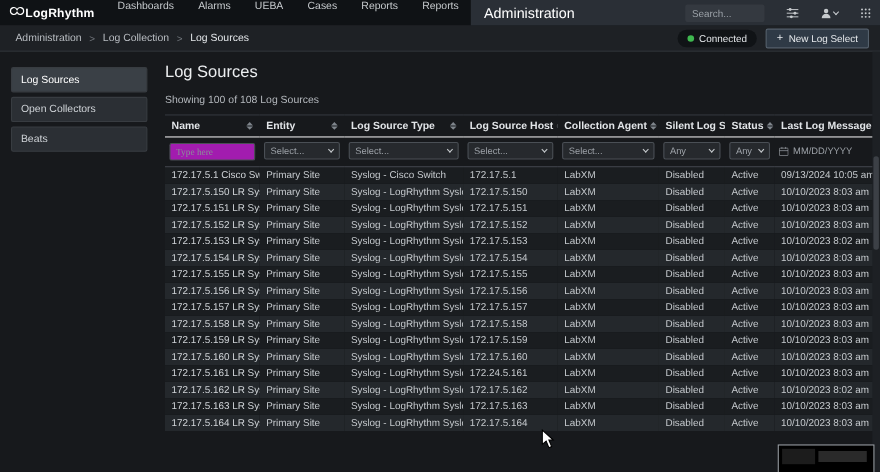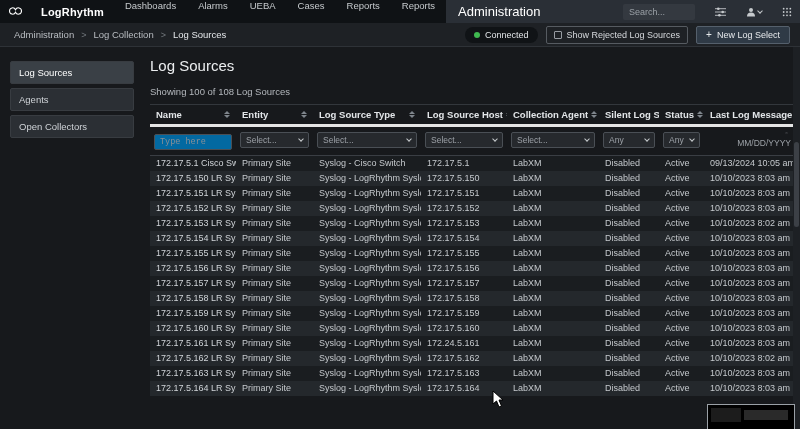--- a/index.html
+++ b/index.html
@@ -2,21 +2,21 @@
 <html><head>
 <meta charset="utf-8">
 <style>
   * { margin:0; padding:0; box-sizing:border-box; }
   html,body { width:800px; height:429px; overflow:hidden; background:#17191c;
     font-family:"Liberation Sans", sans-serif; }
   .app { position:relative; width:800px; height:429px; overflow:hidden; background:#17191c; }
 
   
   .navbar { height:23px; background:#0f1215; display:flex; align-items:stretch; }
-  .brand { display:flex; align-items:center; padding:0 10px 0 8px; gap:18px; }
+  .brand { display:flex; align-items:center; padding:0 10px 0 8px; gap:0; }
   .brand-text { color:#ffffff; font-size:11px; font-weight:bold; letter-spacing:.2px; }
   .nav-items { display:flex; align-items:flex-start; }
   .nav-item { color:#c6cacd; font-size:9.5px; padding:0 11px; display:flex; align-items:center; cursor:pointer; }
   .admin-zone { flex:1; background:#2a2f36; display:flex; align-items:center; justify-content:space-between; padding:0 8px 0 12px; }
   .admin-title { color:#ffffff; font-size:13px; }
   .nav-right { display:flex; align-items:center; gap:20px; }
   .search { width:72px; background:rgba(255,255,255,0.05); border:none; border-radius:2px;
     color:#d0d4d8; font-size:9px; padding:3px 6px; font-family:"Liberation Sans",sans-serif; }
   .search::placeholder { color:#9aa0a6; }
   .nav-icon { display:flex; align-items:center; gap:2px; cursor:pointer; }
@@ -54,35 +54,35 @@
   .pending-label { font-size:10.5px; color:#dfe2e5; }
   .show-pending { display:flex; align-items:center; gap:7px; background:none; border:none;
     color:#dfe2e5; font-size:10px; cursor:pointer; font-family:"Liberation Sans",sans-serif; }
   .chev { width:5px; height:5px; border-right:1.4px solid #cfd3d7; border-bottom:1.4px solid #cfd3d7;
     transform:rotate(45deg); display:inline-block; margin-top:-3px; }
   .showing { font-size:9.5px; color:#b4b8bd; margin:10px 0 7px; }
 
   
   table { width:100%; border-collapse:collapse; table-layout:fixed; border-top:1px solid #33373c; }
   th { text-align:left; font-size:9.5px; color:#e2e5e8; font-weight:bold; padding:4px 6px;
-    border-bottom:3px solid #e5e5e5; white-space:nowrap; overflow:hidden; }
+    border-bottom:1px solid #e5e5e5; white-space:nowrap; overflow:hidden; }
   .th-inner { display:flex; align-items:center; justify-content:space-between; }
   .sort { display:inline-flex; flex-direction:column; gap:1px; margin-left:3px; }
   .sort-up { width:0; height:0; border-left:3px solid transparent; border-right:3px solid transparent;
     border-bottom:3.5px solid #7f858c; }
   .sort-down { width:0; height:0; border-left:3px solid transparent; border-right:3px solid transparent;
     border-top:3.5px solid #7f858c; }
   .filter-row td { padding:3px 4px 5px 4px; border-bottom:1px solid #3a3e44; }
-  .finput { width:100%; background:#0369a1; border:1px solid #4a4f55; border-radius:2px;
-    color:#c9cdd1; font-size:8.5px; padding:2px 5px; height:16px; font-family:Liberation Mono, monospace; }
+  .finput { width:100%; background:#a21caf; border:1px solid #4a4f55; border-radius:2px;
+    color:#c9cdd1; font-size:8.5px; padding:2px 5px; height:16px; font-family:Liberation Serif, serif; }
   .finput::placeholder { color:#8a9097; }
   .fselect { display:flex; align-items:center; justify-content:space-between; background:#26292d;
     border:1px solid #4a4f55; border-radius:2px; padding:2px 5px; color:#9da2a8; font-size:8.5px;
     height:16px; cursor:pointer; }
-  .fdate { display:flex; align-items:flex-end; gap:4px; color:#9da2a8; font-size:8.5px; height:16px; cursor:pointer;flex-direction:column; }
+  .fdate { display:flex; align-items:center; gap:4px; color:#9da2a8; font-size:8.5px; height:16px; cursor:pointer; }
   tbody td { font-size:9px; color:#c5c9cd; padding:0 6px; height:15px; white-space:nowrap;
     overflow:hidden; text-overflow:clip; }
   tbody td:first-child { color:#d0d4d8; }
   tbody tr:nth-child(odd)  { background:#1a1d20; }
   tbody tr:nth-child(even) { background:#24282c; }
 
   
   .v-scrollbar { position:absolute; right:0; top:47px; width:7px; height:382px; background:#1d2024; }
   .v-thumb { position:absolute; right:1px; top:95px; width:5px; height:85px; background:#3c4046; border-radius:3px; }
   .cursor { position:absolute; left:492px; top:390px; pointer-events:none; }
@@ -160,35 +160,31 @@
         <span class="crumb">Administration</span>
         <span class="crumb-sep">&gt;</span>
         <span class="crumb">Log Collection</span>
         <span class="crumb-sep">&gt;</span>
         <span class="crumb last">Log Sources</span>
       </div>
     <span class="connected">
       <span class="dot"></span>
       <span>Connected</span>
     </span>
-    <span class="chk-btn">
-      <span class="chk-box"></span>
-      <span>Show Rejected Log Sources</span>
-    </span>
     <button class="new-btn">
       <span class="plus">+</span>
       <span>New Log Select</span>
     </button>
   </div>
 
   <div class="content">
     <aside class="sidebar" id="sidebar">
         <div class="side-item active">Log Sources</div>
-        <div class="side-item">Agents</div>
         <div class="side-item">Open Collectors</div>
+        <div class="side-item">Beats</div>
       </aside>
 
     <main class="main">
       <h1 class="page-title">Log Sources</h1>
 
 
       <div class="showing">Showing 100 of 108 Log Sources</div>
 
       <table>
         <colgroup>

